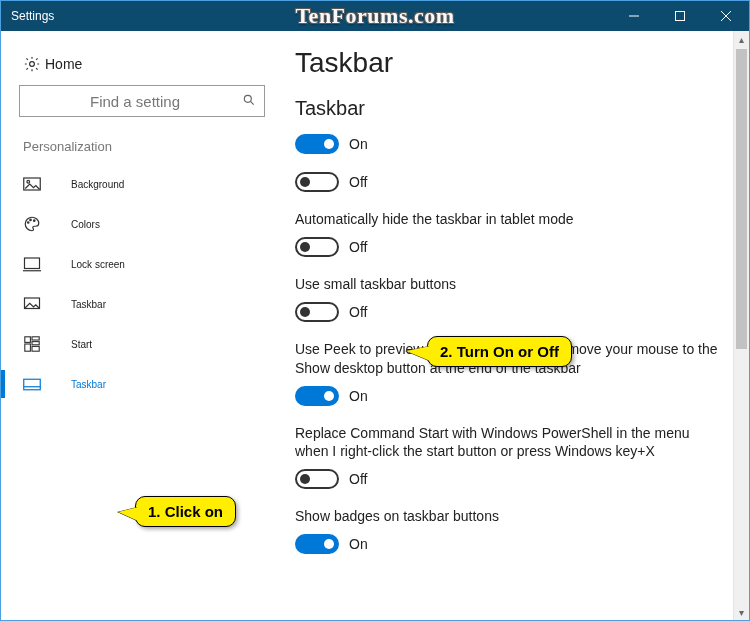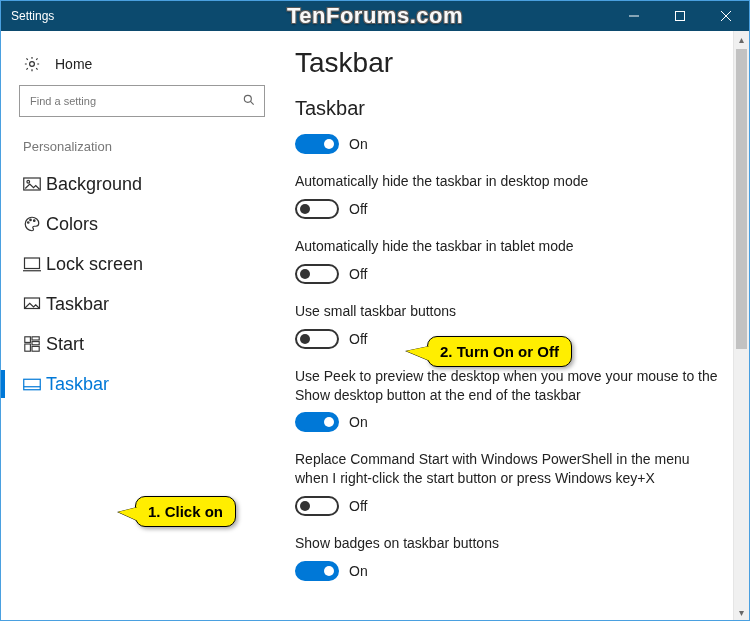--- a/index.html
+++ b/index.html
@@ -21,48 +21,48 @@
   align-items:center;
   padding-left:10px;
   font-size:12px;
   position:relative;
 }
 .titlebar-title { flex:0 0 auto; }
 .win-controls { position:absolute; right:0; top:0; height:30px; display:flex; }
 .win-btn { width:46px; height:30px; display:flex; align-items:center; justify-content:center; cursor:pointer; }
 .watermark {
   position:absolute; left:50%; top:2px; transform:translateX(-50%);
-  font-family:Liberation Sans, sans-serif;
+  font-family:Liberation Serif, serif;
   font-size:22px; font-weight:bold; color:#f9f9f9;
   text-shadow:
     -1px -1px 0 #5a5a5a, 1px -1px 0 #5a5a5a,
     -1px 1px 0 #5a5a5a, 1px 1px 0 #5a5a5a,
     0 2px 2px rgba(0,0,0,.4);
   letter-spacing:.5px;
   pointer-events:none;
 }
 .client {
   display:flex; height:calc(100% - 30px); background:#fff; position:relative;
 }
 .sidebar {
   width:290px; padding:18px 10px 0 18px;
 }
-.home-row { display:flex; align-items:center; gap:14px; padding:6px 4px 12px 4px; font-size:14px; color:#222;}
+.home-row { display:flex; align-items:center; gap:4px; padding:6px 4px 12px 4px; font-size:14px; color:#222;}
 .home-icon svg{display:block;}
 .search-box {
   width:246px; height:32px; border:1px solid #999; display:flex; align-items:center;
   padding:0 8px; color:#888; font-size:13px; margin-bottom:22px;
 }
-.search-box input{ border:none; outline:none; flex:1; font-size:11px; color:#0f172a; background:transparent;}
+.search-box input{ border:none; outline:none; flex:1; font-size:15px; color:#0f172a; background:transparent;text-align:center;}
 .search-box input::placeholder{ color:#777;}
 .search-ic{ color:#666; }
 .category-label { font-size:13px; color:#777; margin-bottom:10px; padding-left:4px;}
 .nav-item {
-  display:flex; align-items:center; gap:5px; height:40px; padding-left:4px;
-  font-size:18px; color:#222; cursor:pointer;text-align:right;
+  display:flex; align-items:center; gap:30px; height:40px; padding-left:4px;
+  font-size:10px; color:#222; cursor:pointer;text-align:right;
 }
 .nav-item.active { color:#0078d7; position:relative;}
 .nav-item.active::before{
   content:""; position:absolute; left:-18px; top:6px; bottom:6px; width:4px; background:#0078d7;
 }
 .nav-icon{ width:18px; display:flex; justify-content:center; color:#333;}
 .nav-item.active .nav-icon{ color:#0078d7;}
 .content-wrap{ flex:1; position:relative; overflow:hidden; }
 .content{
   height:100%; overflow-y:auto; padding:16px 24px 10px 4px;
@@ -231,21 +231,20 @@
       <div id="settings-list">
           <div class="setting">
             <div class="toggle-row">
               <div class="toggle on">
                 <div class="knob"></div>
               </div>
               <span class="toggle-text">On</span>
             </div>
           </div>
           <div class="setting">
-            <div class="setting-label">Automatically hide the taskbar in desktop mode</div>
             <div class="toggle-row">
               <div class="toggle off">
                 <div class="knob"></div>
               </div>
               <span class="toggle-text">Off</span>
             </div>
           </div>
           <div class="setting">
             <div class="setting-label">Automatically hide the taskbar in tablet mode</div>
             <div class="toggle-row">

